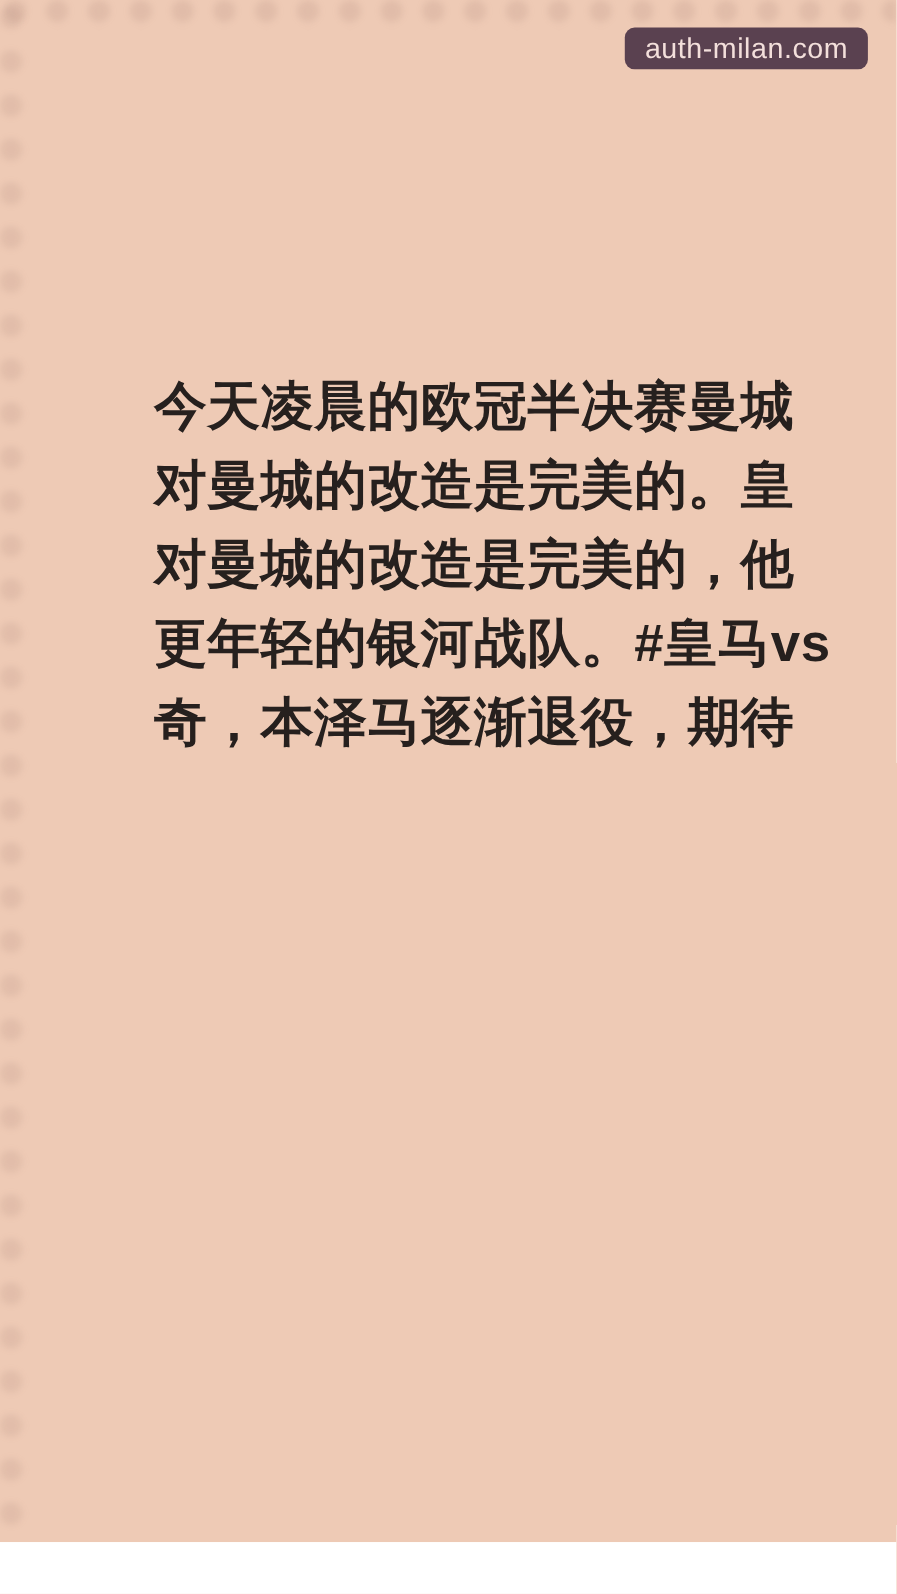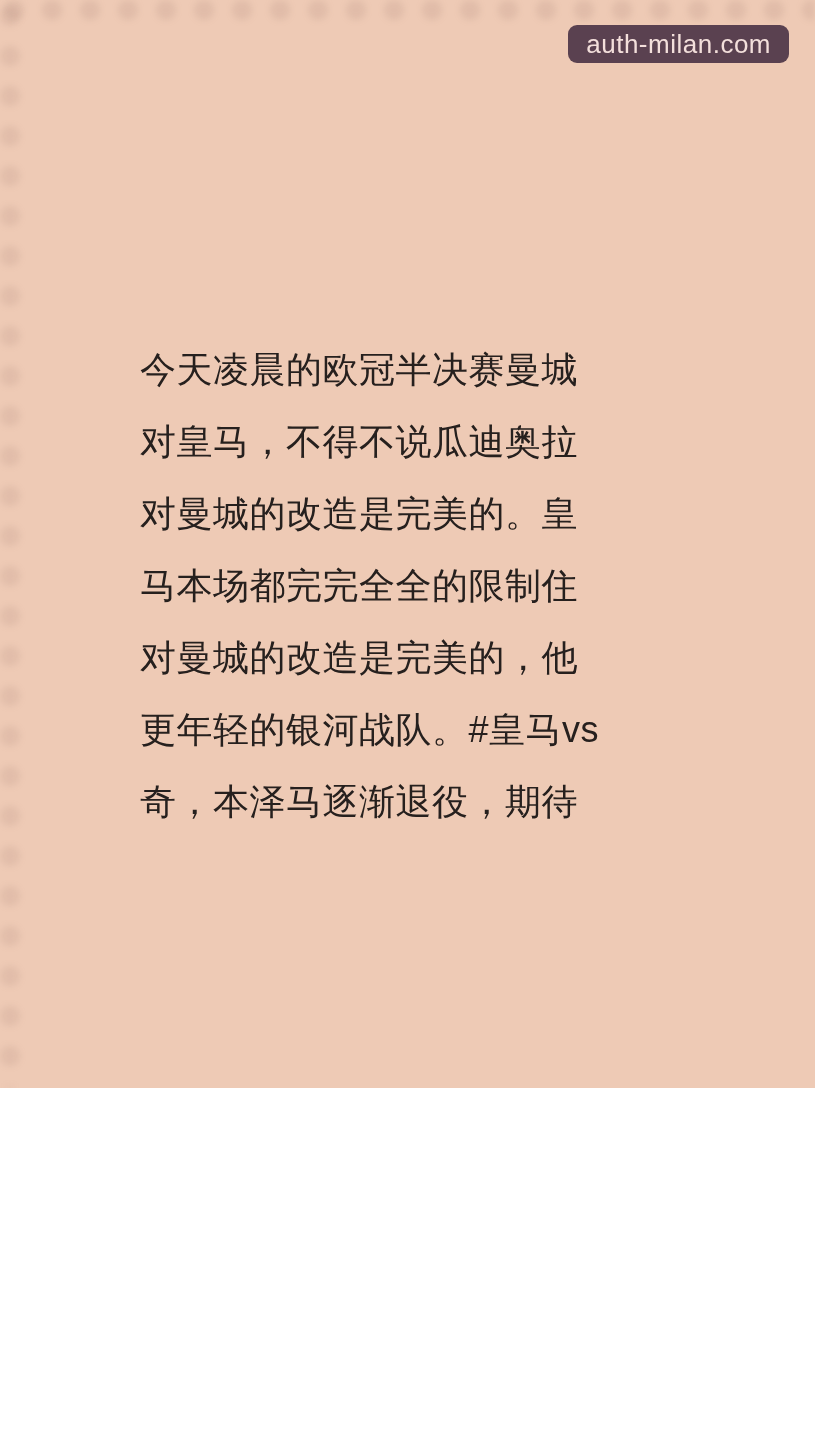--- a/index.html
+++ b/index.html
@@ -3,21 +3,21 @@
 <meta charset="utf-8">
 <style>
   html, body {
     margin: 0;
     padding: 0;
     font-family: "Liberation Sans", "DejaVu Sans", sans-serif;
   }
   .canvas {
     position: relative;
     width: 815px;
-    height: 1088px;
+    height: 1402px;
     background: #eecab5;
     overflow: hidden;
   }
   
   .edge-texture-top {
     position: absolute;
     top: 0; left: 0; right: 0;
     height: 26px;
     background-image: radial-gradient(circle at 14px 10px, rgba(150,110,100,0.14) 9px, rgba(150,110,100,0) 11px);
     background-size: 38px 26px;
@@ -45,43 +45,41 @@
     font-size: 26px;
     border-radius: 9px;
     letter-spacing: 0.5px;
   }
   .post-text {
     position: absolute;
     left: 140px;
     top: 334px;
     width: 560px;
     color: #26201e;
-    font-size: 36px;
-    font-weight: 400;
+    font-size: 48px;
+    font-weight: 700;
     line-height: 72px;
     letter-spacing: 0.5px;
     white-space: nowrap;
   }
   .post-text .line {
     height: 72px;
   }
 </style>
 </head>
 <body>
 
 <div class="canvas">
 
   <div class="edge-texture-top"></div>
   <div class="edge-texture-left"></div>
 
   <div class="watermark">auth-milan.com</div>
 
   <div class="post-text">
     <div class="line">今天凌晨的欧冠半决赛曼城</div>
-    <div class="line">对皇马，不得不说瓜迪奥拉</div>
     <div class="line">对曼城的改造是完美的。皇</div>
-    <div class="line">马本场都完完全全的限制住</div>
     <div class="line">对曼城的改造是完美的，他</div>
     <div class="line">更年轻的银河战队。#皇马vs</div>
     <div class="line">奇，本泽马逐渐退役，期待</div>
   </div>
 
 </div>
 
 </body></html>

